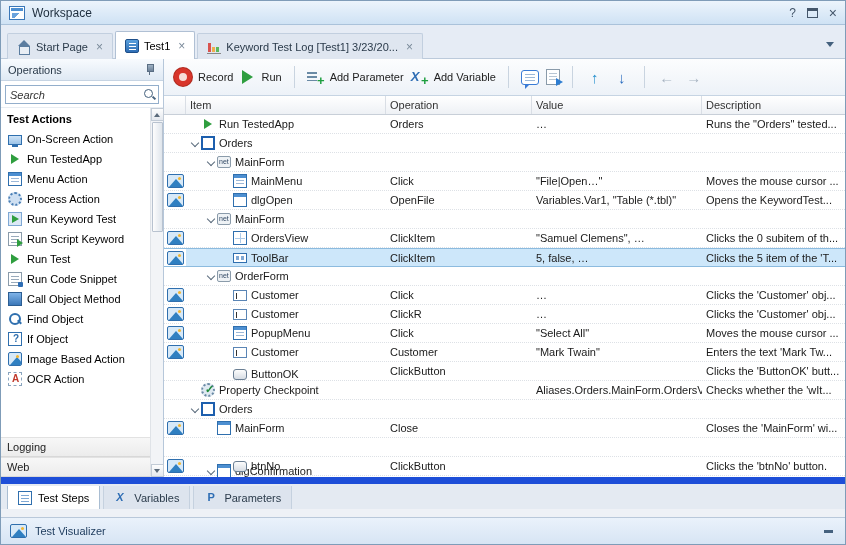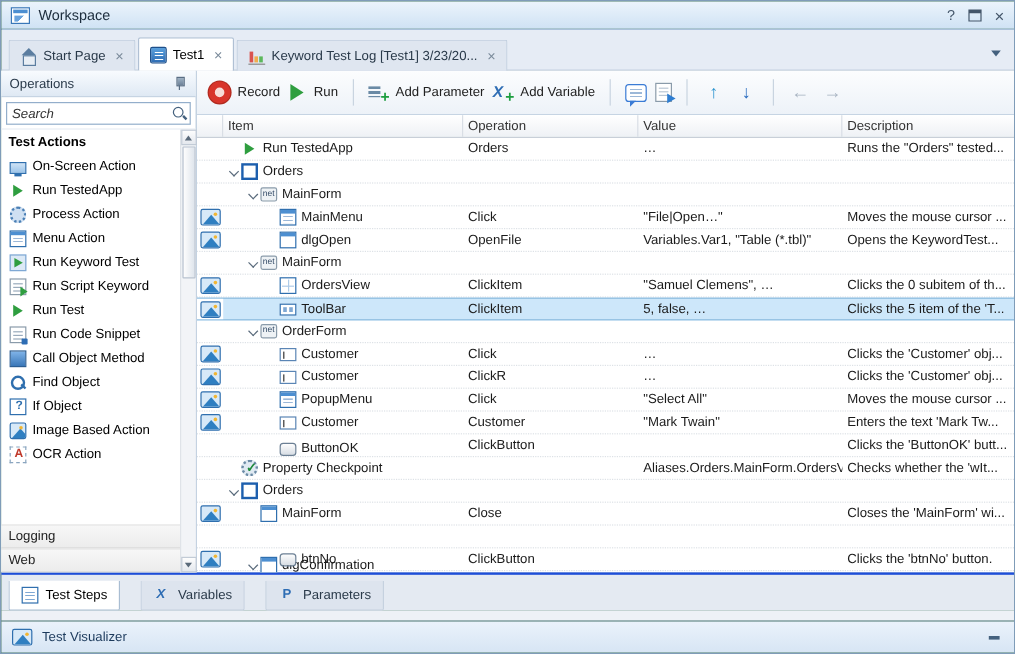--- a/index.html
+++ b/index.html
@@ -1,17 +1,17 @@
 <!DOCTYPE html>
 <html><head>
 <meta charset="utf-8">
 <style>
   *{margin:0;padding:0;box-sizing:border-box}
   body{width:846px;height:545px;font-family:"Liberation Sans",sans-serif;font-size:11px;color:#1a1a1a;background:#fff}
-  .window{width:846px;height:545px;border:1px solid #7f9cb8;display:flex;flex-direction:column;background:#14532d;overflow:hidden}
+  .window{width:846px;height:545px;border:1px solid #7f9cb8;display:flex;flex-direction:column;background:#4c1d95;overflow:hidden}
 
   
   .titlebar{height:24px;flex:none;display:flex;align-items:center;gap:7px;padding:0 8px;background:linear-gradient(#ecf4fc,#cfe2f4);border-bottom:1px solid #aac2da}
   .titlebar .title{font-size:12px;color:#1c2c3c}
   .app-icon{width:16px;height:14px;border:1px solid #3a77b8;background:#fff;position:relative;flex:none}
   .app-icon::before{content:"";position:absolute;left:1px;top:1px;width:12px;height:3px;background:#4d8fd1}
   .app-icon::after{content:"";position:absolute;left:2px;top:6px;width:10px;height:5px;background:linear-gradient(135deg,#6aa3dd 50%,#fff 50%)}
   .win-controls{margin-left:auto;display:flex;align-items:center;gap:11px;color:#44566a;font-size:12px}
   .float-icon{width:11px;height:10px;border:1px solid #44566a;border-top:3px solid #44566a}
   .win-close{font-size:14px;line-height:12px}
@@ -76,21 +76,21 @@
   .grid-row .cell{height:100%;display:flex;align-items:center;padding:0 4px;white-space:nowrap;overflow:hidden}
   .grid-row .cell.strip{justify-content:center;padding:0}
   .grid-row.selected{background:#cde7fa;border-top:1px solid #8cbbdf;border-bottom:1px solid #8cbbdf}
   .grid-row.selected .cell.strip{background:#fff}
   .expander{width:11px;height:11px;flex:none;position:relative}
   .expander::before{content:"";position:absolute;left:2px;top:2px;width:5px;height:5px;border-right:1px solid #5a6b7c;border-bottom:1px solid #5a6b7c;transform:rotate(45deg)}
   .expander.nochild::before{display:none}
   .item-cell .ic{margin:0 4px 0 0}
 
   
-  .bottom-tabs{height:32px;flex:none;background:#e4eaf2;border-top:2px solid #1d4ed8;display:flex;align-items:flex-end;padding:3px 6px 0;gap:17px}
+  .bottom-tabs{height:32px;flex:none;background:#e4eaf2;border-top:7px solid #1d4ed8;display:flex;align-items:center;padding:3px 6px 0;gap:3px}
   .btab{height:25px;display:flex;align-items:center;gap:6px;padding:0 10px;background:#dde4ee;border:1px solid #c5d1df;border-top:none;border-radius:0 0 2px 2px;color:#2a3a4a;white-space:nowrap}
   .btab.active{background:#fff;border-color:#a9bdd2;color:#000}
 
   
   .viz-spacer{height:8px;flex:none;background:#eef1f6}
   .viz-bar{height:27px;flex:none;display:flex;align-items:center;gap:8px;padding:0 9px;background:linear-gradient(#eaf2fb,#d7e5f4);border-top:1px solid #b9c8da;color:#1c3a5c}
   .viz-min{margin-left:auto;width:16px;height:14px;display:flex;align-items:center;justify-content:center}
   .viz-min::before{content:"";width:9px;height:3px;background:#44617e}
 
   
@@ -216,26 +216,26 @@
           <div class="op-section">Test Actions</div>
           <div class="op-item">
             <span class="ic onscreen-action-icon"></span>
             <span class="op-label">On-Screen Action</span>
           </div>
           <div class="op-item">
             <span class="ic run-testedapp-icon"></span>
             <span class="op-label">Run TestedApp</span>
           </div>
           <div class="op-item">
+            <span class="ic menu-action-icon"></span>
+            <span class="op-label">Menu Action</span>
+          </div>
+          <div class="op-item">
             <span class="ic process-action-icon"></span>
             <span class="op-label">Process Action</span>
-          </div>
-          <div class="op-item">
-            <span class="ic menu-action-icon"></span>
-            <span class="op-label">Menu Action</span>
           </div>
           <div class="op-item">
             <span class="ic run-keyword-test-icon"></span>
             <span class="op-label">Run Keyword Test</span>
           </div>
           <div class="op-item">
             <span class="ic run-script-routine-icon"></span>
             <span class="op-label">Run Script Keyword</span>
           </div>
           <div class="op-item">

